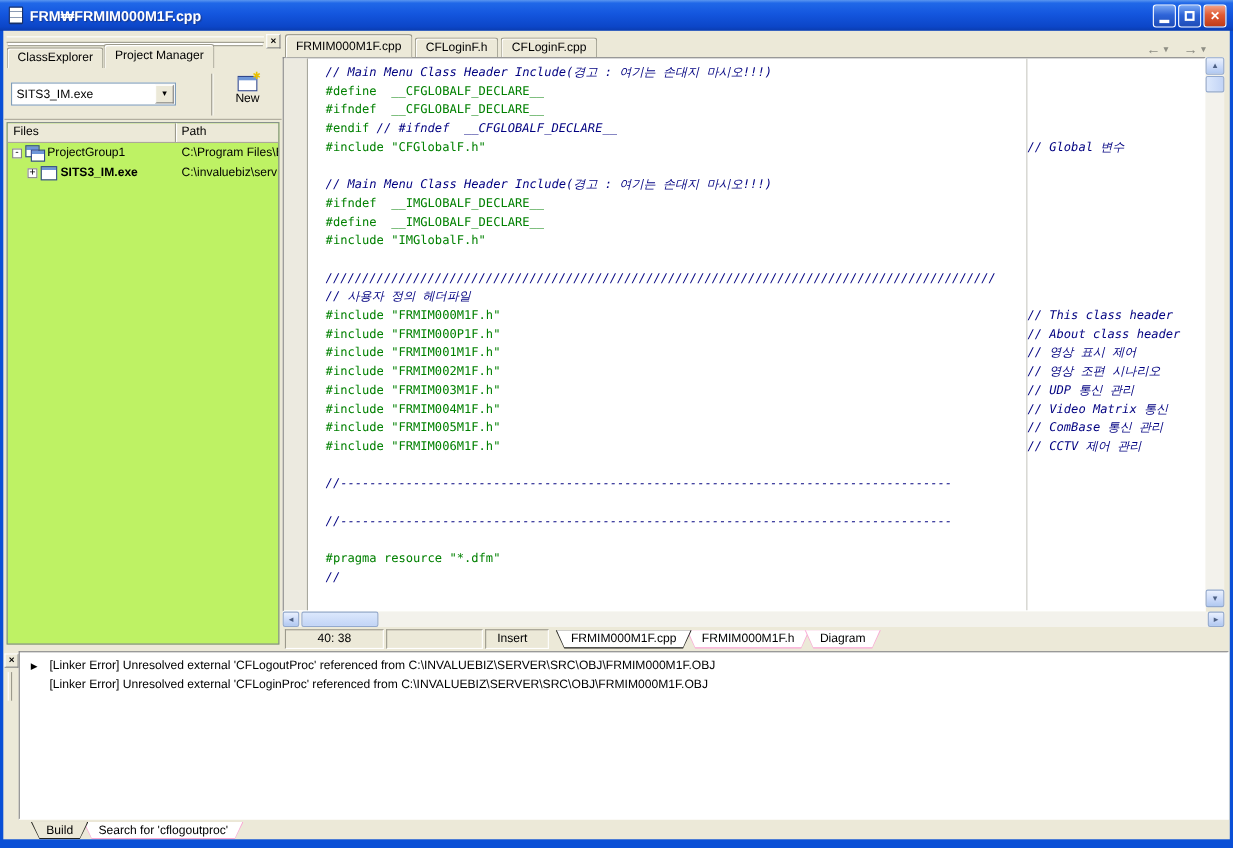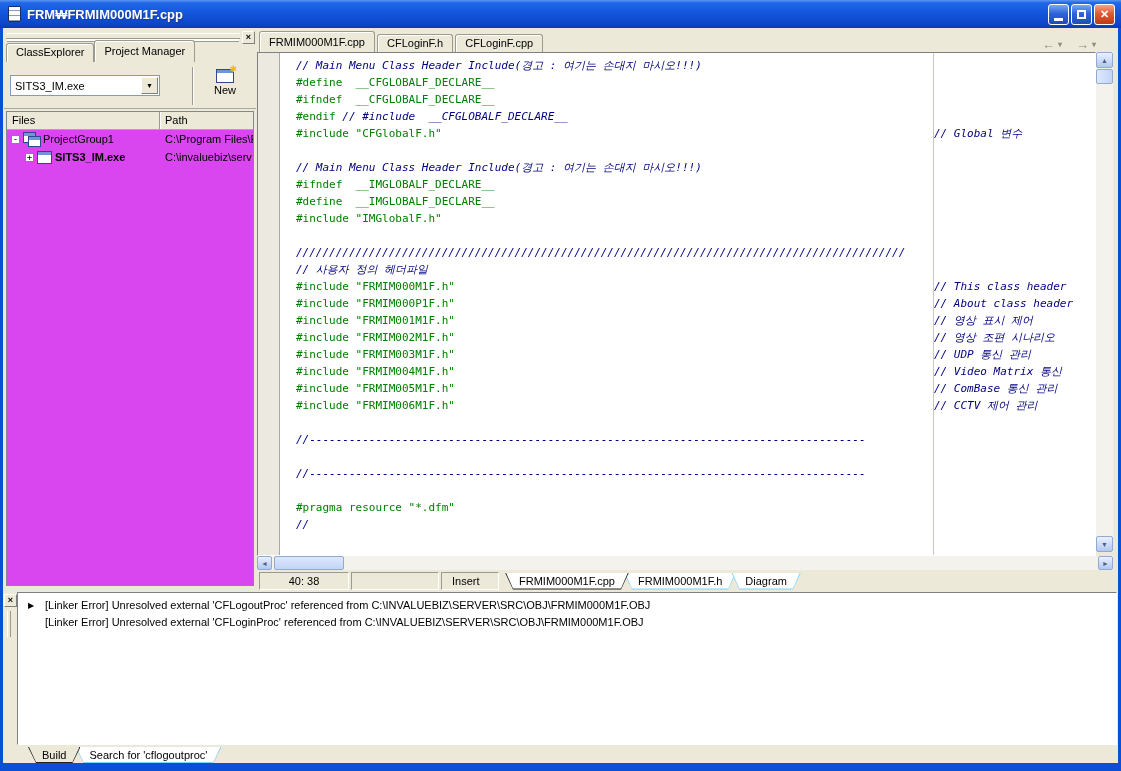--- a/index.html
+++ b/index.html
@@ -45,21 +45,21 @@
   #project-combo .val { flex:1; padding-left:4px; }
   #combo-btn { width:17px; height:17px; margin-right:1px; background:#ECE9D8;
     border:1px solid; border-color:#fff #808080 #808080 #fff; font-size:7px; line-height:15px; text-align:center; }
   #lp-sep { position:absolute; left:188px; top:5px; height:38px; width:2px;
     border-left:1px solid #9C9A8C; border-right:1px solid #fff; }
   #new-btn { position:absolute; left:198px; top:5px; width:46px; height:40px; text-align:center; }
   .ico-new { position:relative; width:18px; height:14px; margin:2px auto 1px; background:#fff; border:1px solid #30478C; }
   .ico-new::before { content:""; position:absolute; left:0; top:0; right:0; height:3px; background:#6E96D8; }
   .ico-new::after { content:"✱"; position:absolute; right:-4px; top:-6px; color:#E8C000; font-size:9px; }
   #lp-listbox { position:absolute; left:2px; top:80px; width:248px; height:475px;
-    border:1px solid #828790; background:#d946ef; overflow:hidden; }
+    border:1px solid #828790; background:#bef264; overflow:hidden; }
   #lp-header { position:relative; height:18px; background:#ECE9D8; border-bottom:1px solid #ACA899; }
   #lp-header .h1 { position:absolute; left:5px; top:2px; }
   #lp-header .h2 { position:absolute; left:158px; top:2px; }
   .col-div { position:absolute; left:152px; top:0; bottom:0; width:2px; border-left:1px solid #9C9A8C; border-right:1px solid #fff; }
   .trow { position:relative; height:18px; display:flex; align-items:center; }
   .trow .files { display:flex; align-items:center; gap:3px; }
   .ebox { width:9px; height:9px; background:#fff; border:1px solid #848484; font-size:9px; line-height:7px;
     text-align:center; font-family:"DejaVu Sans Mono",monospace; }
   .ico-group { position:relative; width:17px; height:14px; }
   .ico-group::before { content:""; position:absolute; left:0; top:0; width:11px; height:9px;
@@ -108,21 +108,21 @@
   
   #statusbar { position:absolute; left:0; top:539px; width:861px; height:22px; display:flex; align-items:center; }
   .sb-panel { height:18px; border:1px solid; border-color:#9C9A8C #fff #fff #9C9A8C; background:#ECE9D8;
     display:flex; align-items:center; }
   #sb-caret { width:90px; margin-left:2px; justify-content:center; }
   #sb-empty { width:88px; margin-left:2px; }
   #sb-mode  { width:58px; margin-left:2px; padding-left:10px; }
   #module-tabs { display:flex; margin-left:6px; height:17px; }
 
   
-  .ttab { position:relative; display:inline-flex; height:17px; background:#7dd3fc; margin-right:-5px;
+  .ttab { position:relative; display:inline-flex; height:17px; background:#f9a8d4; margin-right:-5px;
     clip-path:polygon(0 0,100% 0,calc(100% - 8px) 100%,8px 100%); }
   .ttab > span { margin:0 1px 1px 1px; flex:1; display:flex; align-items:center; justify-content:center;
     padding:0 13px; background:#fff; white-space:nowrap;
     clip-path:polygon(0 0,100% 0,calc(100% - 7px) 100%,7px 100%); }
   .ttab.active { background:#20201C; z-index:2; }
   .ttab.tan > span { background:#ECE9D8; }
 
   
   #msg-panel { position:absolute; left:0; top:564px; width:1115px; height:171px; }
   #msg-close { left:1px; top:2px; }
@@ -217,21 +217,21 @@
         <span>→</span>
         <span class="drop">▾</span>
       </div>
       <div id="editarea">
         <div id="gutter"></div>
         <div id="margin-line"></div>
         <div id="codewrap">
             <div class="cl"><span class="cmt">// Main Menu Class Header Include(경고 : 여기는 손대지 마시오!!!)</span></div>
             <div class="cl"><span class="pre">#define  __CFGLOBALF_DECLARE__</span></div>
             <div class="cl"><span class="pre">#ifndef  __CFGLOBALF_DECLARE__</span></div>
-            <div class="cl"><span class="pre">#endif </span><span class="cmt">// #include  __CFGLOBALF_DECLARE__</span></div>
+            <div class="cl"><span class="pre">#endif </span><span class="cmt">// #ifndef  __CFGLOBALF_DECLARE__</span></div>
             <div class="cl"><span class="pre">#include "CFGlobalF.h"</span><span class="cmt rc">// Global 변수</span></div>
             <div class="cl"></div>
             <div class="cl"><span class="cmt">// Main Menu Class Header Include(경고 : 여기는 손대지 마시오!!!)</span></div>
             <div class="cl"><span class="pre">#ifndef  __IMGLOBALF_DECLARE__</span></div>
             <div class="cl"><span class="pre">#define  __IMGLOBALF_DECLARE__</span></div>
             <div class="cl"><span class="pre">#include "IMGlobalF.h"</span></div>
             <div class="cl"></div>
             <div class="cl"><span class="cmt">////////////////////////////////////////////////////////////////////////////////////////////</span></div>
             <div class="cl"><span class="cmt">// 사용자 정의 헤더파일</span></div>
             <div class="cl"><span class="pre">#include "FRMIM000M1F.h"</span><span class="cmt rc">// This class header</span></div>

